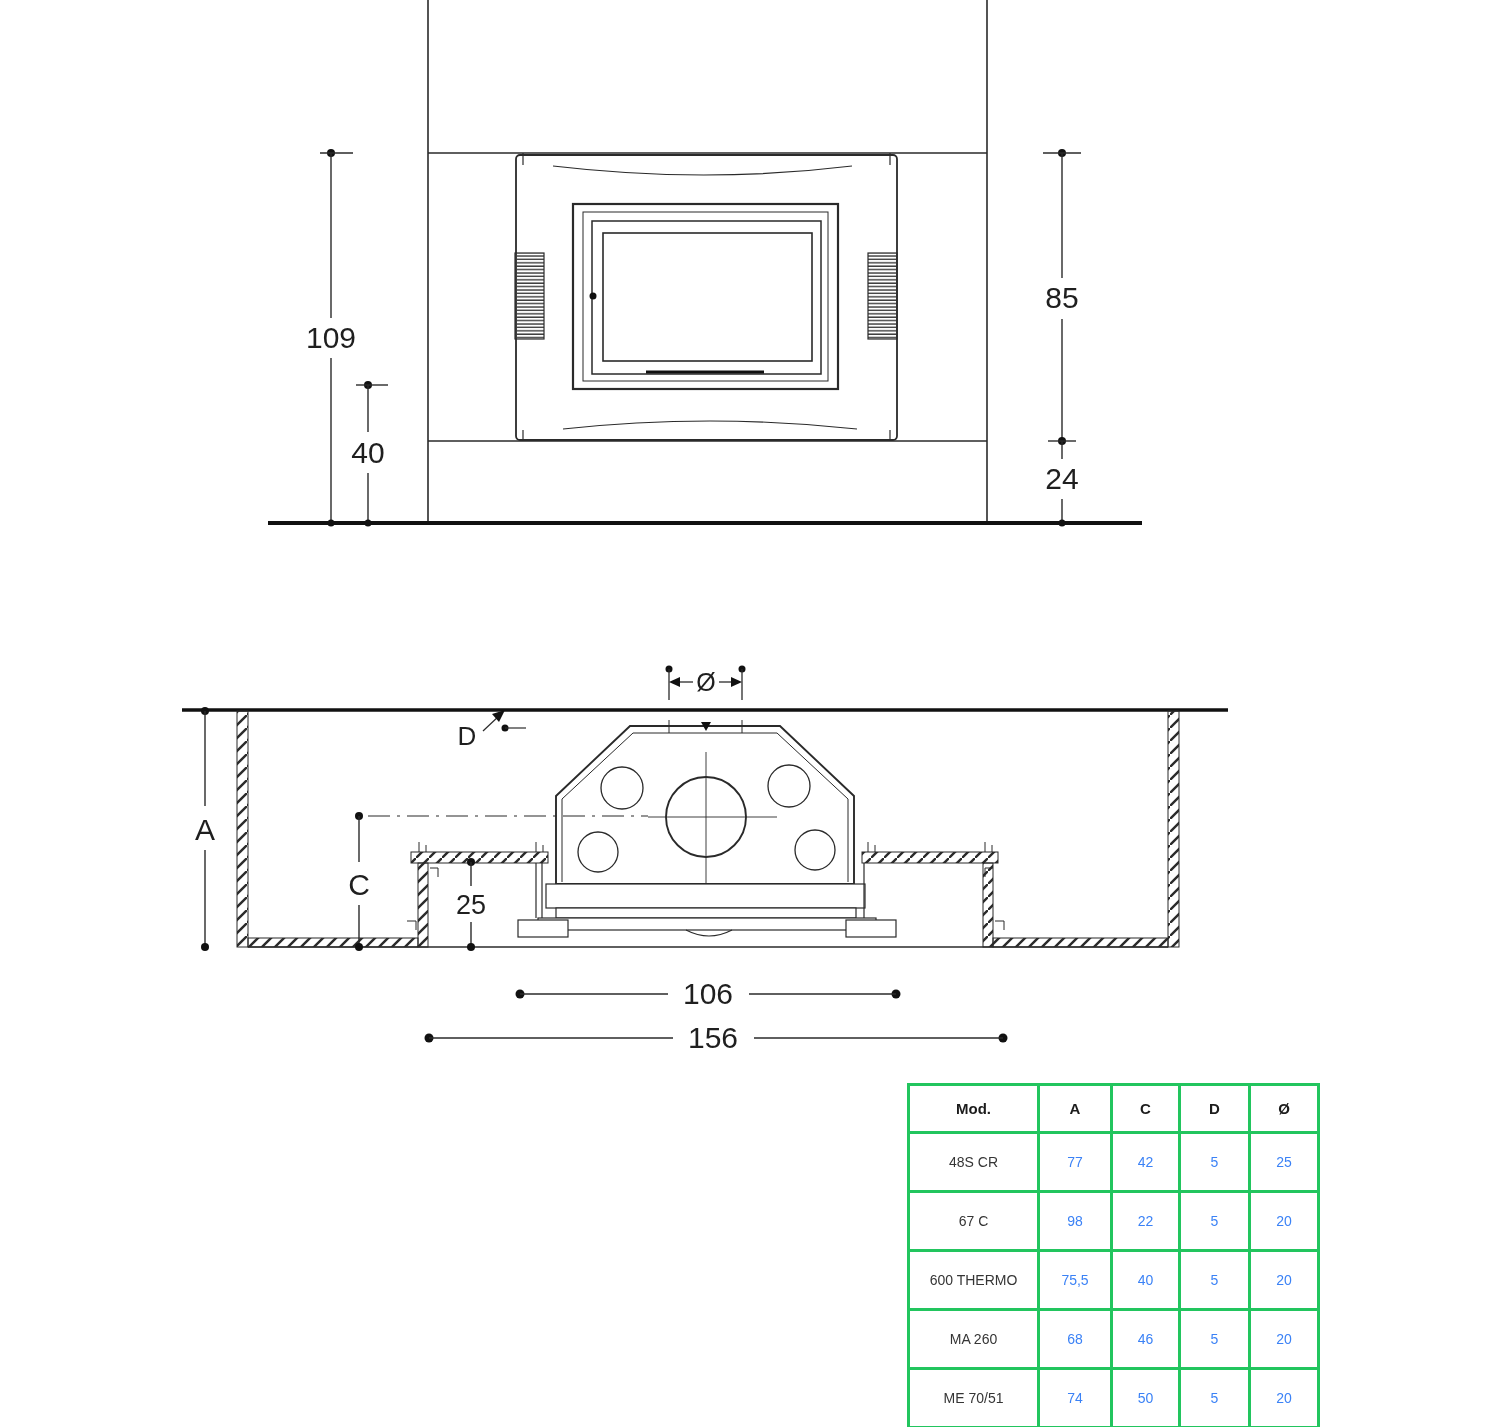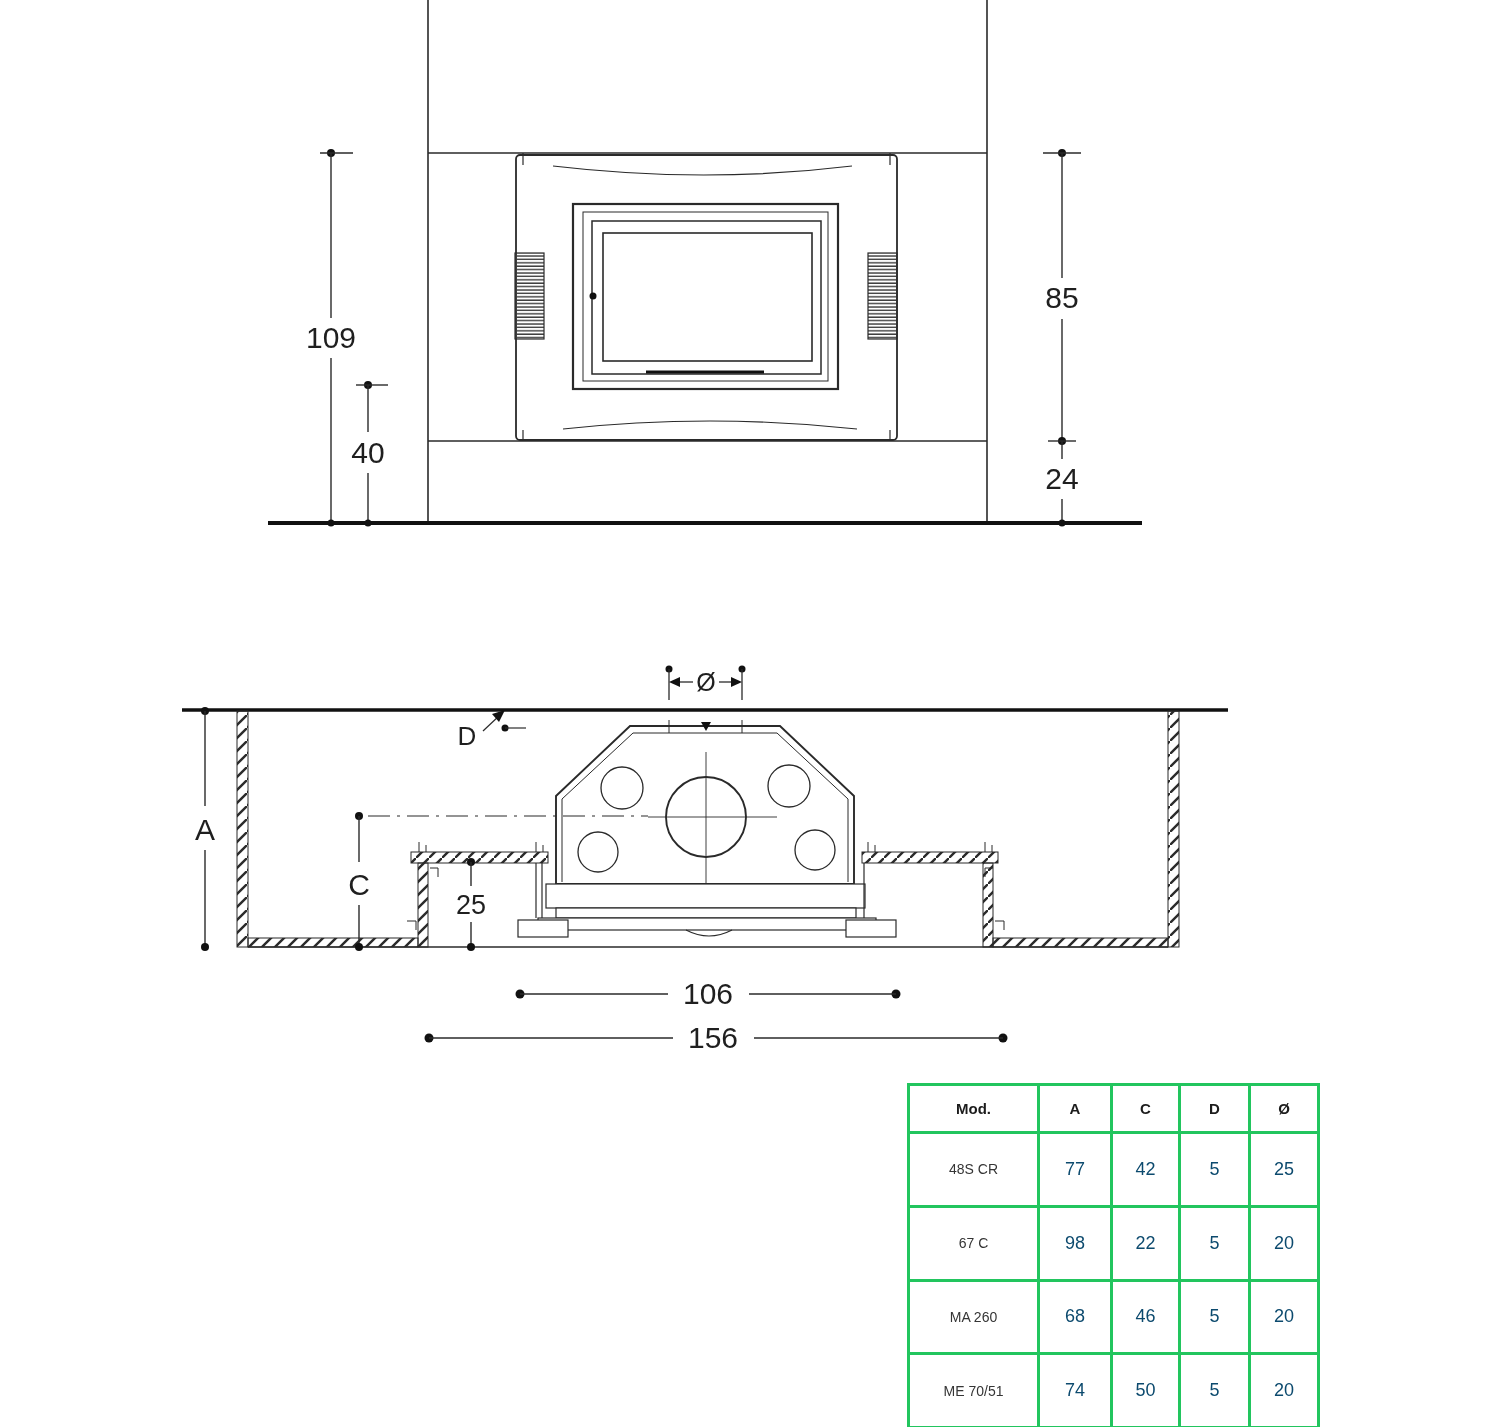--- a/index.html
+++ b/index.html
@@ -22,21 +22,21 @@
     width:100%;height:100%;
     border-collapse:collapse;table-layout:fixed;
     background:#ffffff;
   }
   .spec-table th,.spec-table td{
     border:3px solid #22c55e;
     text-align:center;vertical-align:middle;
     padding:4px;overflow:hidden;white-space:nowrap;
   }
   .spec-table th{font-size:15px;font-weight:bold;color:#1c1c1c;height:37px;}
-  .spec-table td{font-size:18px;color:#0c4a6e;height:34px;}
+  .spec-table td{font-size:14px;color:#3b82f6;height:34px;}
   .spec-table td.mod{font-size:14px;color:#353535;}
 </style>
 </head>
 <body>
 
 <div class="canvas">
 
 <svg width="1500" height="1427" viewBox="0 0 1500 1427">
   <defs>
     <pattern id="hatchDiag" width="13" height="13" patternUnits="userSpaceOnUse">
@@ -266,20 +266,27 @@
         <td>25</td>
       </tr>
       <tr>
         <td class="mod">67 C</td>
         <td>98</td>
         <td>22</td>
         <td>5</td>
         <td>20</td>
       </tr>
       <tr>
+        <td class="mod">600 THERMO</td>
+        <td>75,5</td>
+        <td>40</td>
+        <td>5</td>
+        <td>20</td>
+      </tr>
+      <tr>
         <td class="mod">MA 260</td>
         <td>68</td>
         <td>46</td>
         <td>5</td>
         <td>20</td>
       </tr>
       <tr>
         <td class="mod">ME 70/51</td>
         <td>74</td>
         <td>50</td>

